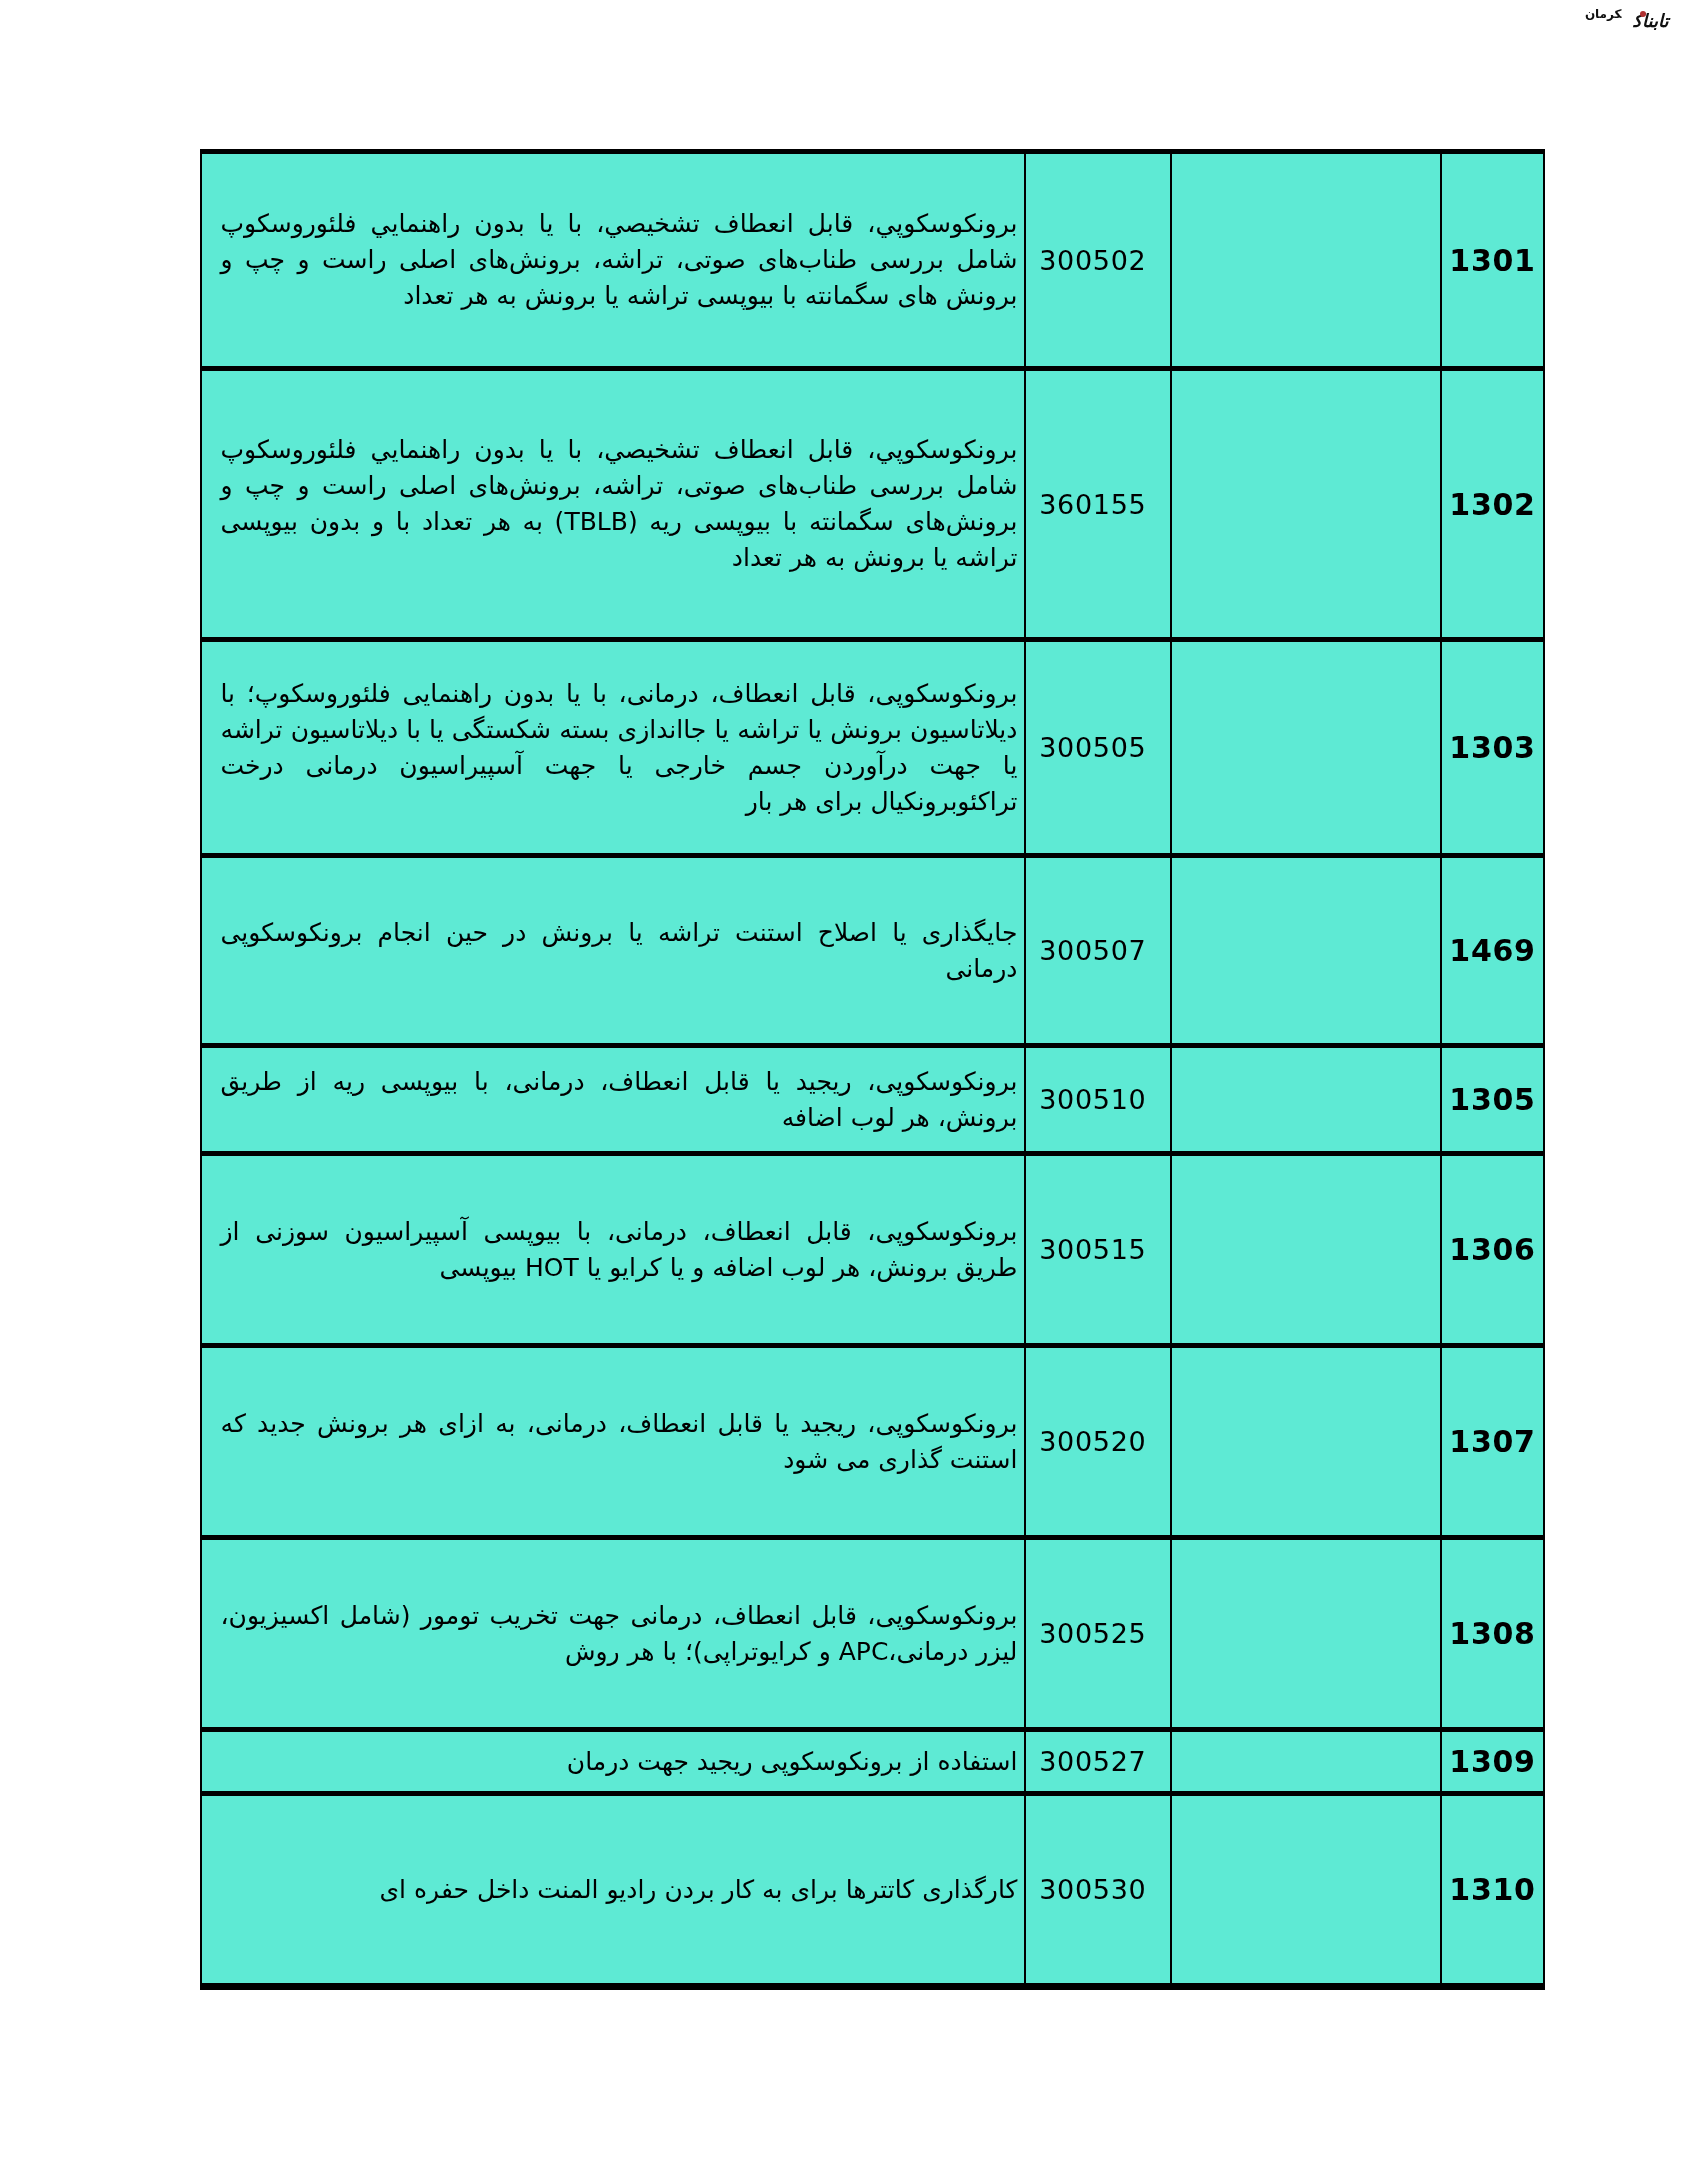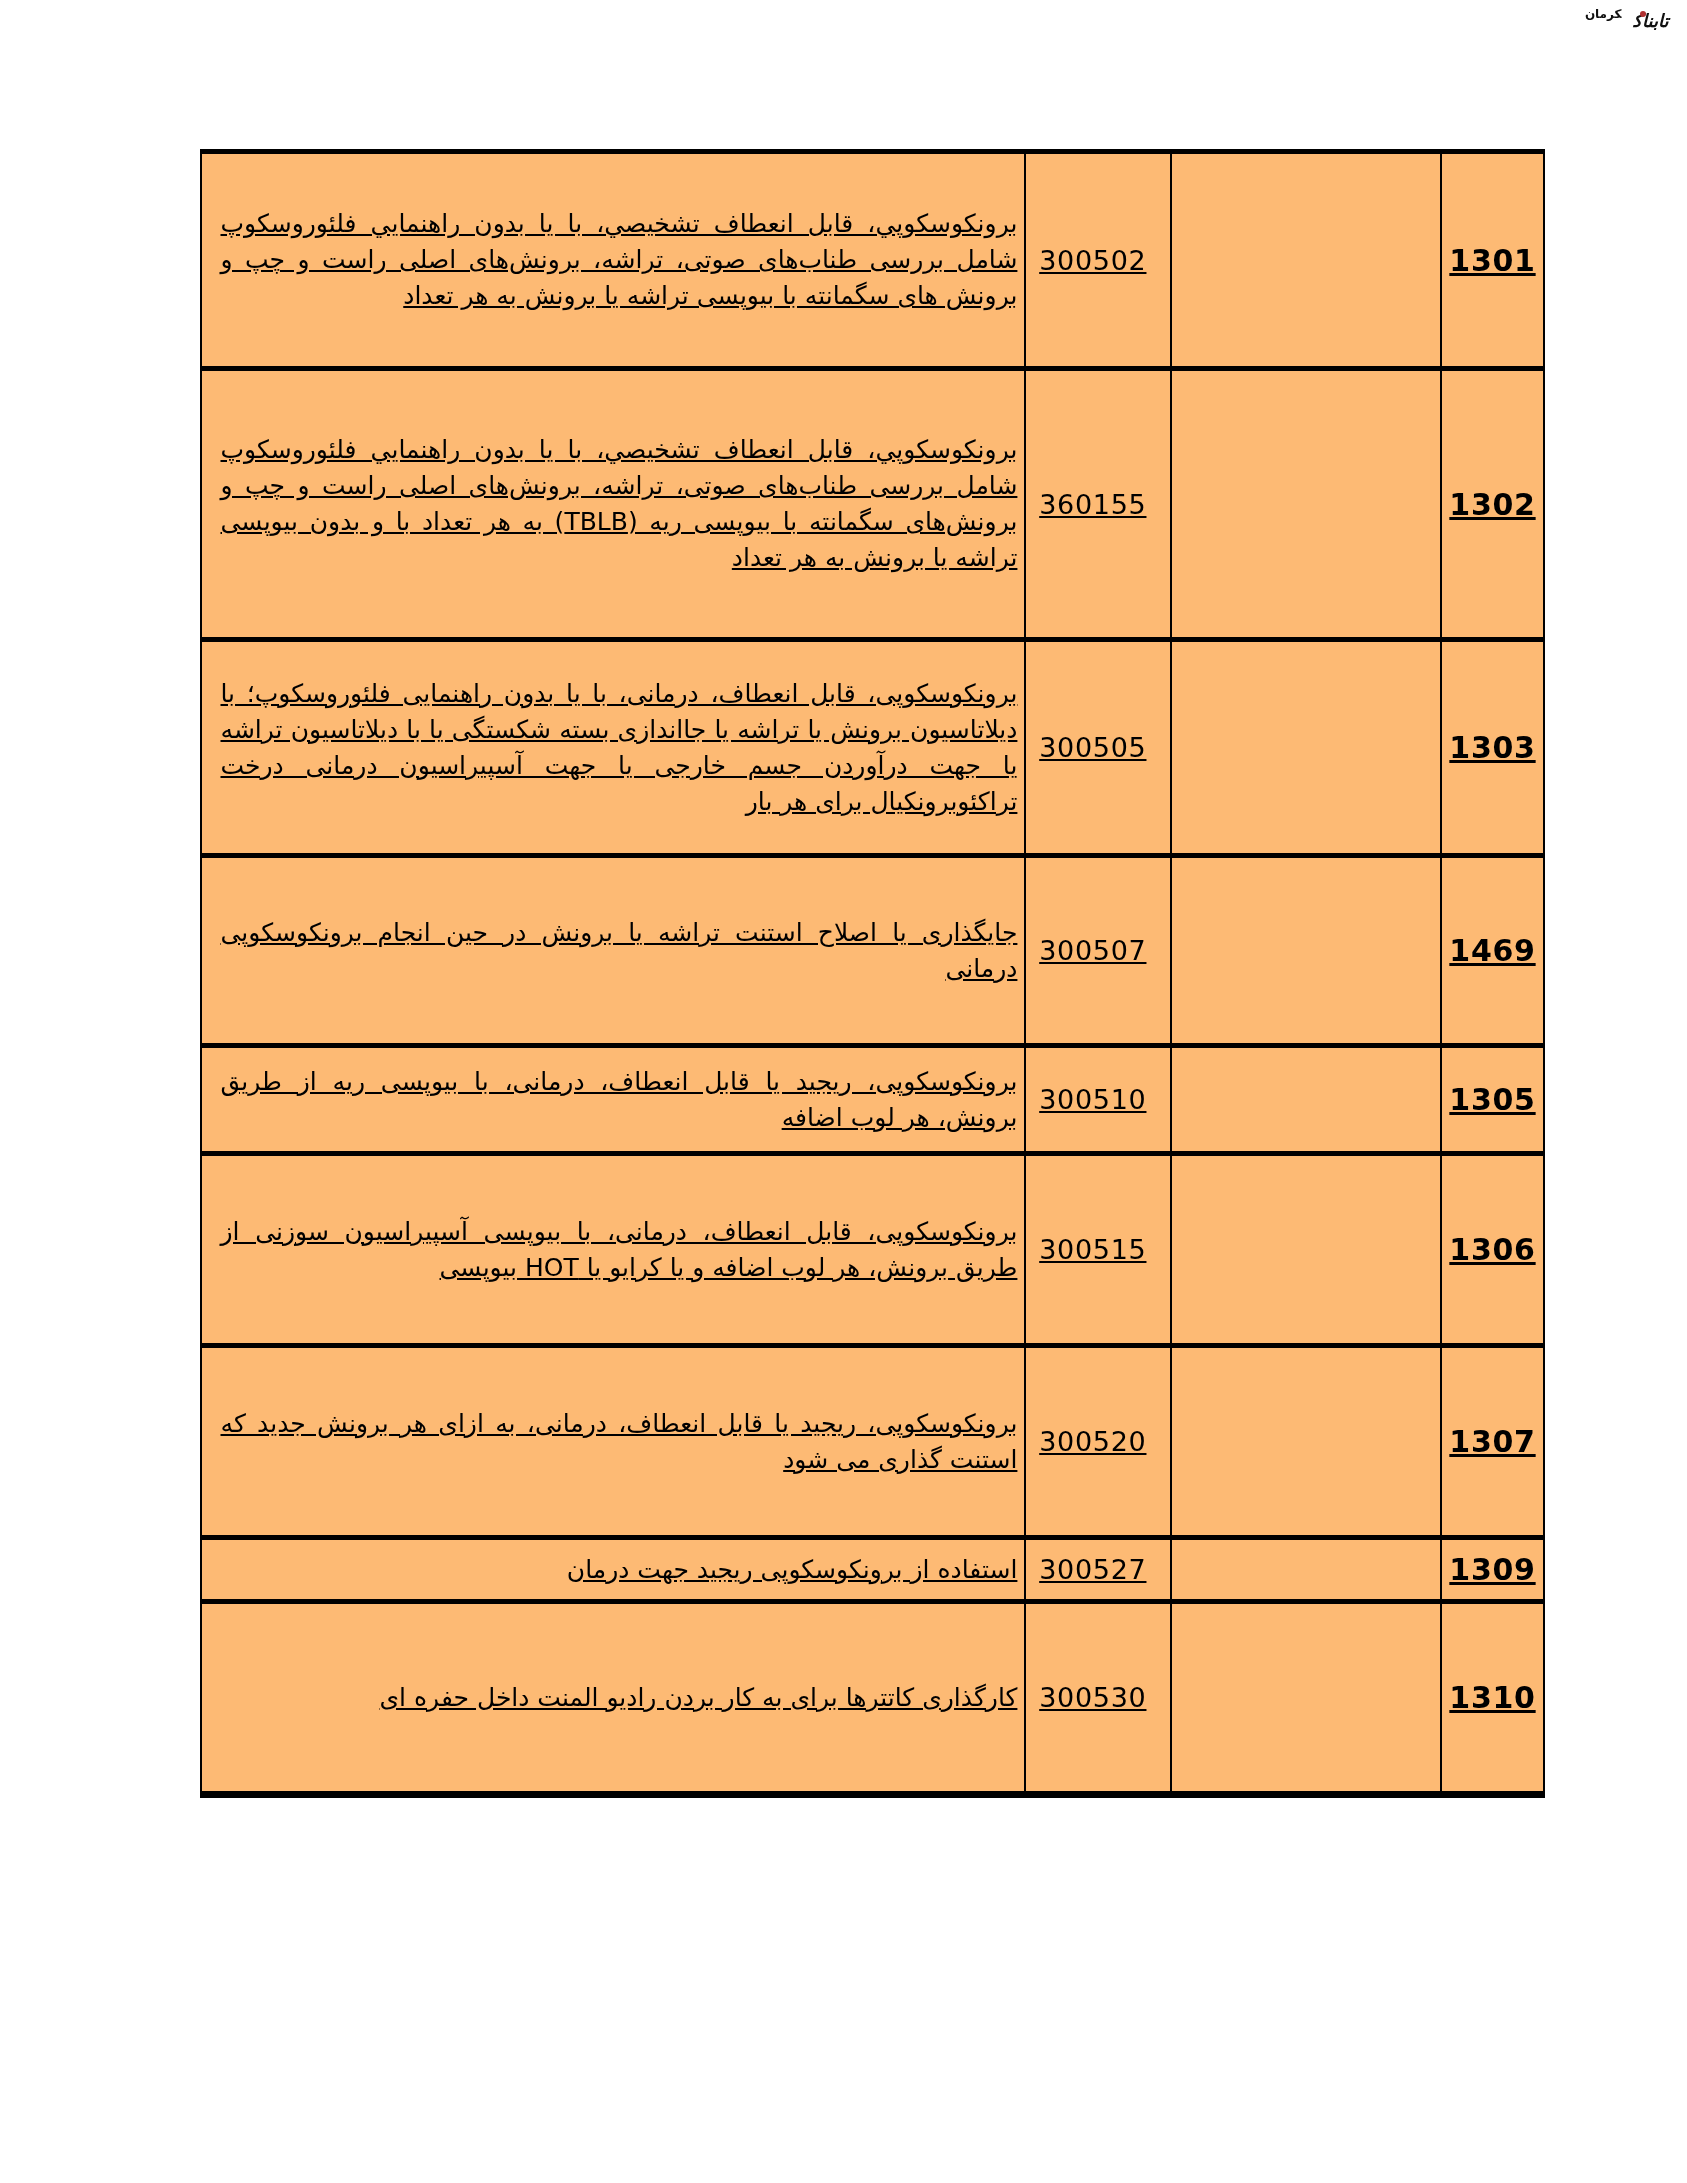--- a/index.html
+++ b/index.html
@@ -55,22 +55,21 @@
     border-collapse: collapse;
     table-layout: fixed;
   }
   .tariff-table td {
     border-left: 2.6px solid #000;
     border-right: 2.6px solid #000;
     border-top: 5.3px solid #000;
     border-bottom: 5.3px solid #000;
     vertical-align: middle;
     overflow: hidden;
-    background: #fdba74;
-    text-decoration: underline;
+    background: #5eead4;
   }
   .tariff-table tr:last-child td {
     border-bottom: 7.3px solid #000;
   }
 
   td.desc {
     direction: rtl;
     unicode-bidi: plaintext;
     text-align: justify;
     font-size: 25px;
@@ -144,20 +143,26 @@
       <td class="code">300515</td>
       <td class="blank"></td>
       <td class="rowno">1306</td>
     </tr>
     <tr style="height:192px">
       <td class="desc">برونکوسکوپی، ریجید یا قابل انعطاف، درمانی، به ازای هر برونش جدید که استنت گذاری می شود</td>
       <td class="code">300520</td>
       <td class="blank"></td>
       <td class="rowno">1307</td>
     </tr>
+    <tr style="height:192px">
+      <td class="desc">برونکوسکوپی، قابل انعطاف، درمانی جهت تخریب تومور (شامل اکسیزیون، لیزر درمانی،APC و کرایوتراپی)؛ با هر روش</td>
+      <td class="code">300525</td>
+      <td class="blank"></td>
+      <td class="rowno">1308</td>
+    </tr>
     <tr style="height:64px">
       <td class="desc">استفاده از برونکوسکوپی ریجید جهت درمان</td>
       <td class="code">300527</td>
       <td class="blank"></td>
       <td class="rowno">1309</td>
     </tr>
     <tr style="height:193px">
       <td class="desc">کارگذاری کاتترها برای به کار بردن رادیو المنت داخل حفره ای</td>
       <td class="code">300530</td>
       <td class="blank"></td>

